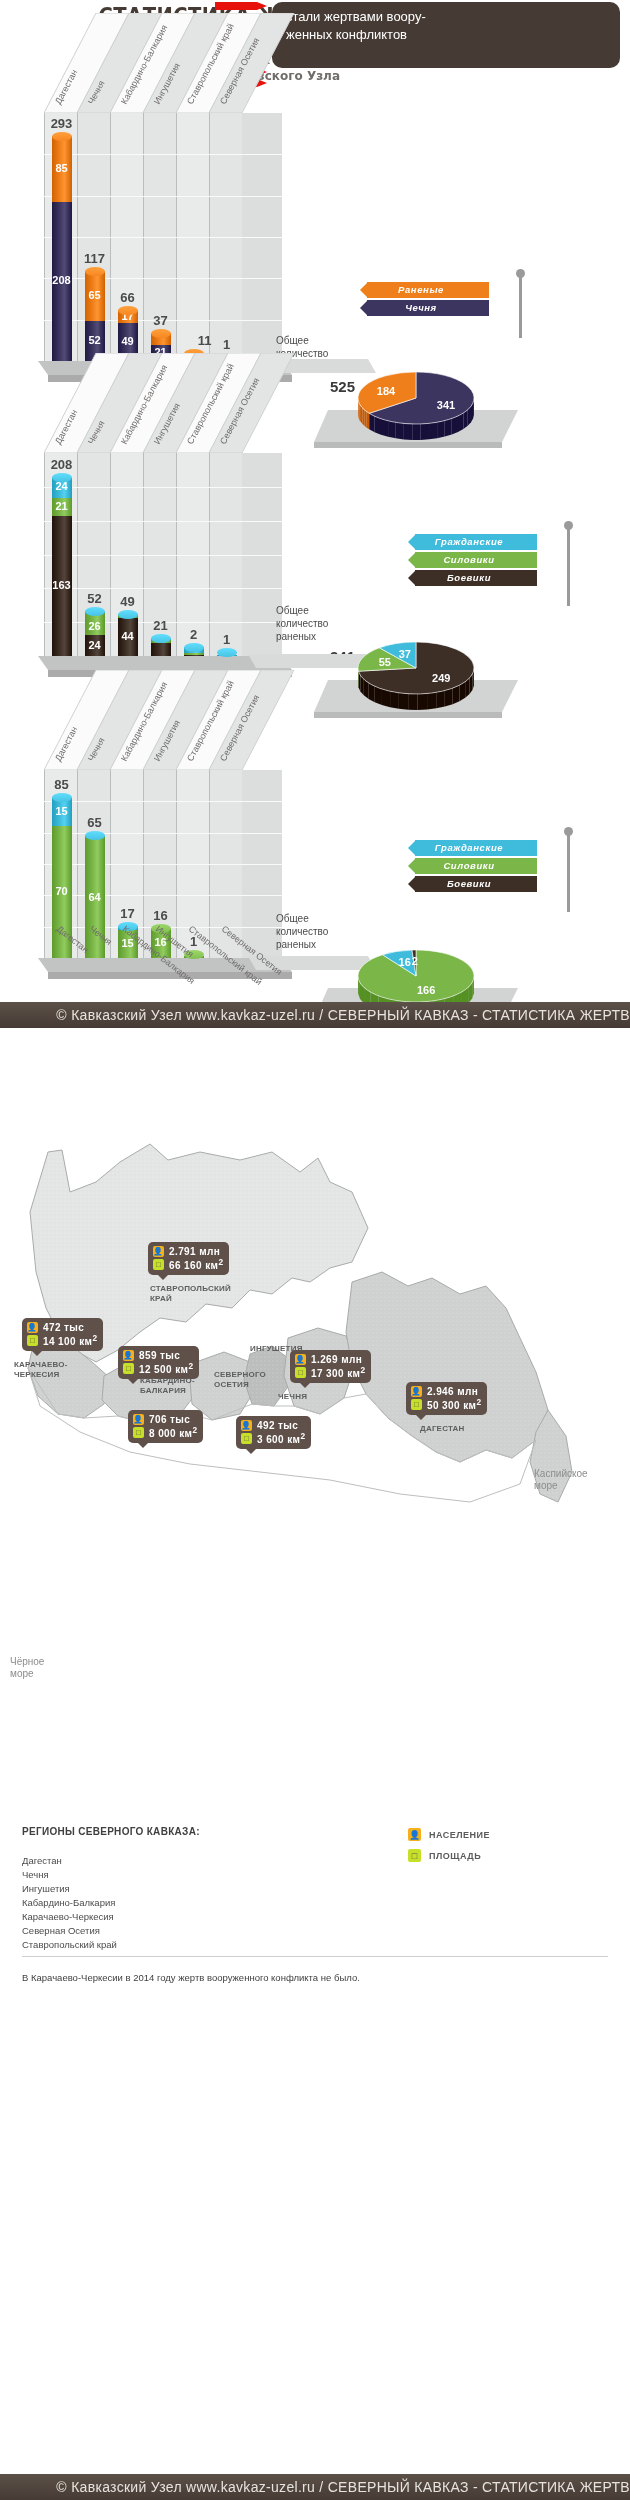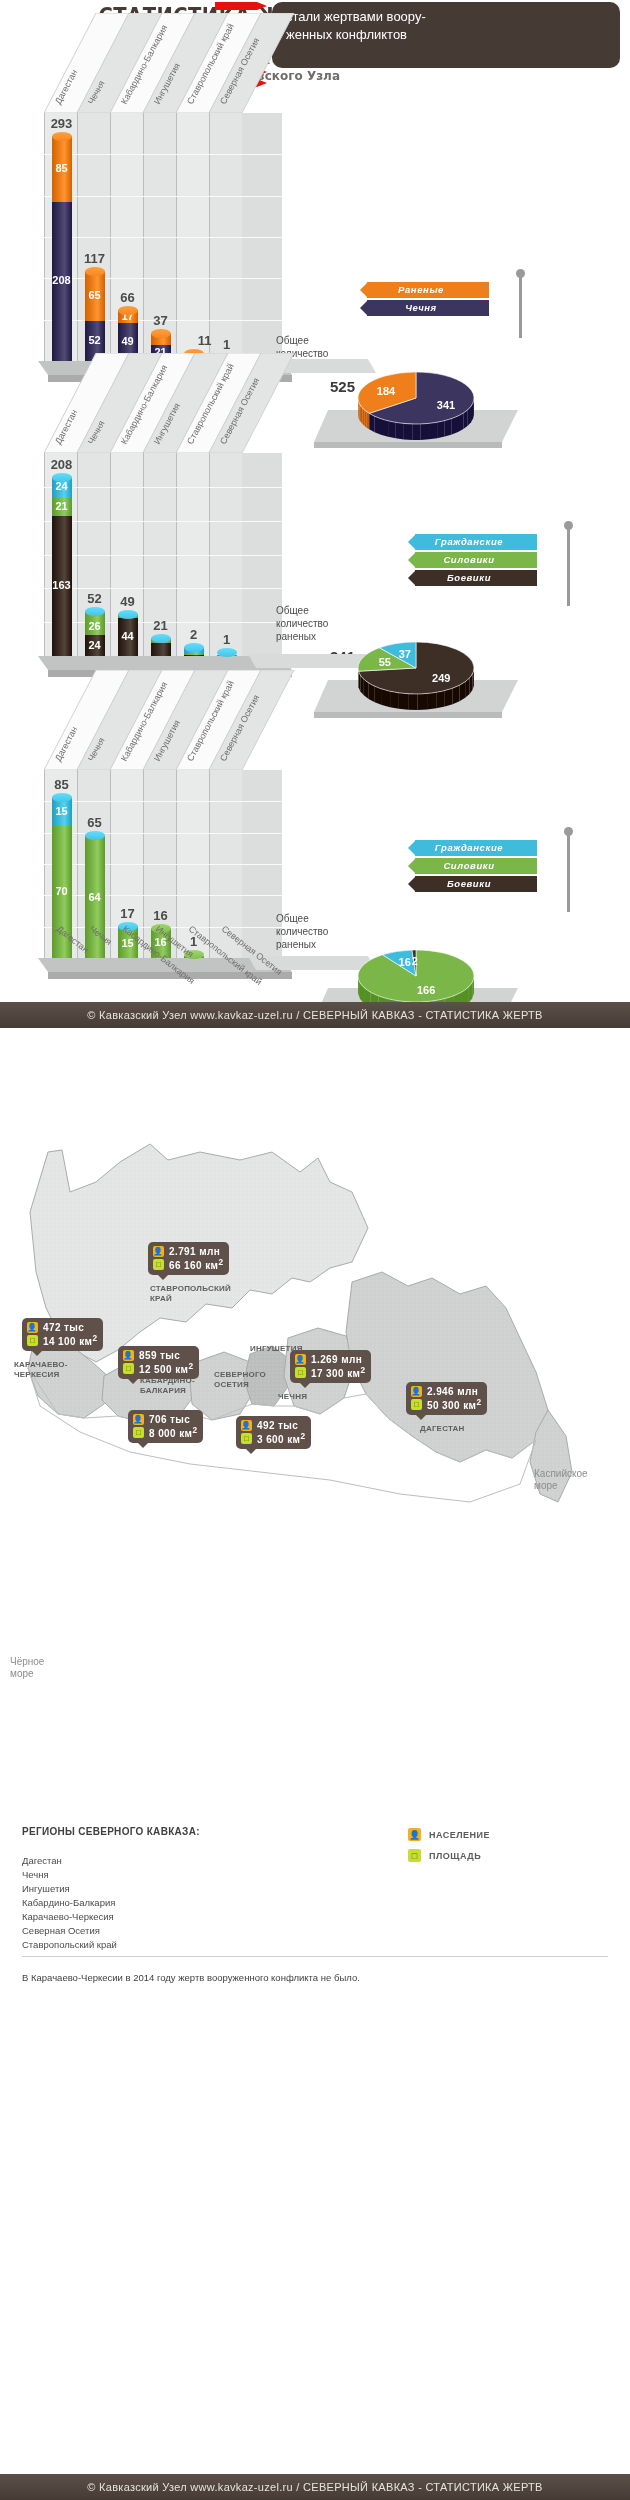--- a/index.html
+++ b/index.html
@@ -65,21 +65,21 @@
   .lg-pole { position: absolute; width: 3px; background: #9a9a9a; }
   .lg-knob { position: absolute; width: 9px; height: 9px; border-radius: 50%; background: #9a9a9a; }
 
   
   .pie-caption { position: absolute; font-size: 10px; color: #4b4b4b; line-height: 13px; text-align: left; }
   .pie-total { position: absolute; font-size: 15px; font-weight: bold; color: #3a3a3a; }
 
   
   .footbar { position: absolute; left: 0; width: 630px; height: 26px;
              background: linear-gradient(180deg,#5c5149 0%, #463a34 100%); }
-  .footbar .txt { color: #e7e3de; font-size: 11px; line-height: 26px; text-align: center; width: 100%;
+  .footbar .txt { color: #e7e3de; font-size: 14px; line-height: 26px; text-align: right; width: 100%;
                   letter-spacing: .3px; }
 
   
   .mapsec { position: absolute; left: 0; width: 630px; background: #ffffff; }
   .sea { position: absolute; font-size: 10px; color: #8d8d8d; line-height: 12px; }
   .region-name { position: absolute; font-size: 8px; font-weight: bold; color: #5d5d5d; line-height: 10px;
                  letter-spacing: .2px; }
   .tag { position: absolute; background: #5f5049; border-radius: 5px; padding: 3px 6px 4px 5px; }
   .tag .row { display: flex; align-items: center; height: 13px; }
   .tag .ic { width: 11px; height: 11px; border-radius: 2px; margin-right: 5px; flex: 0 0 11px;

